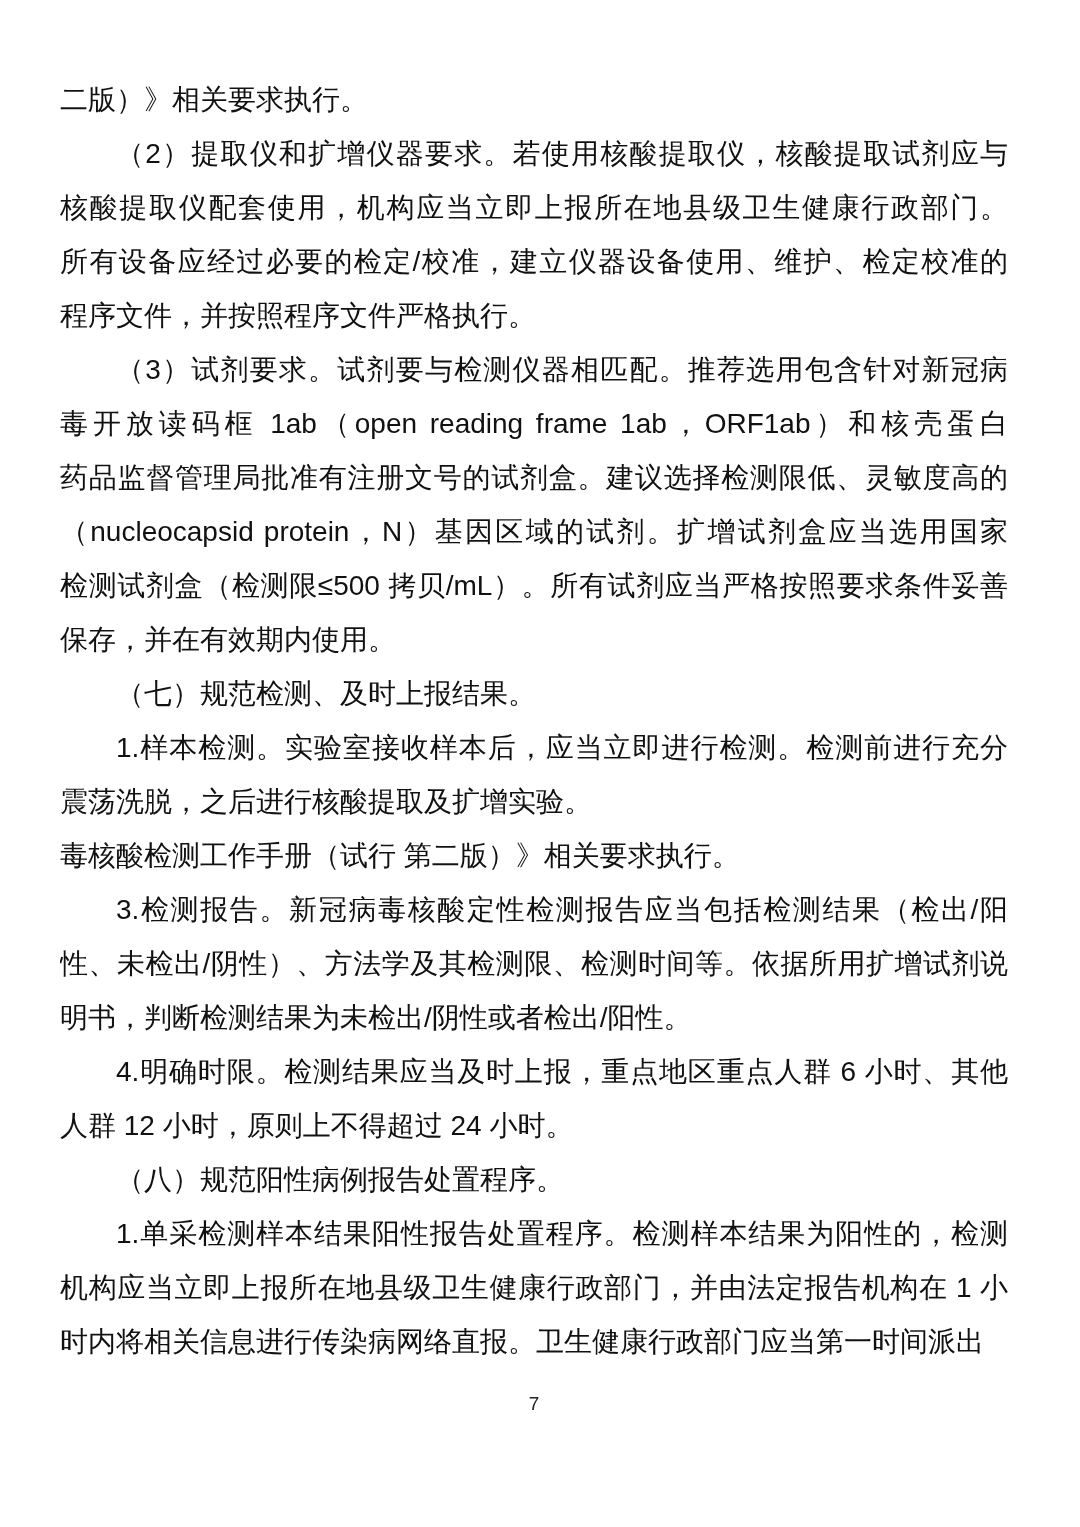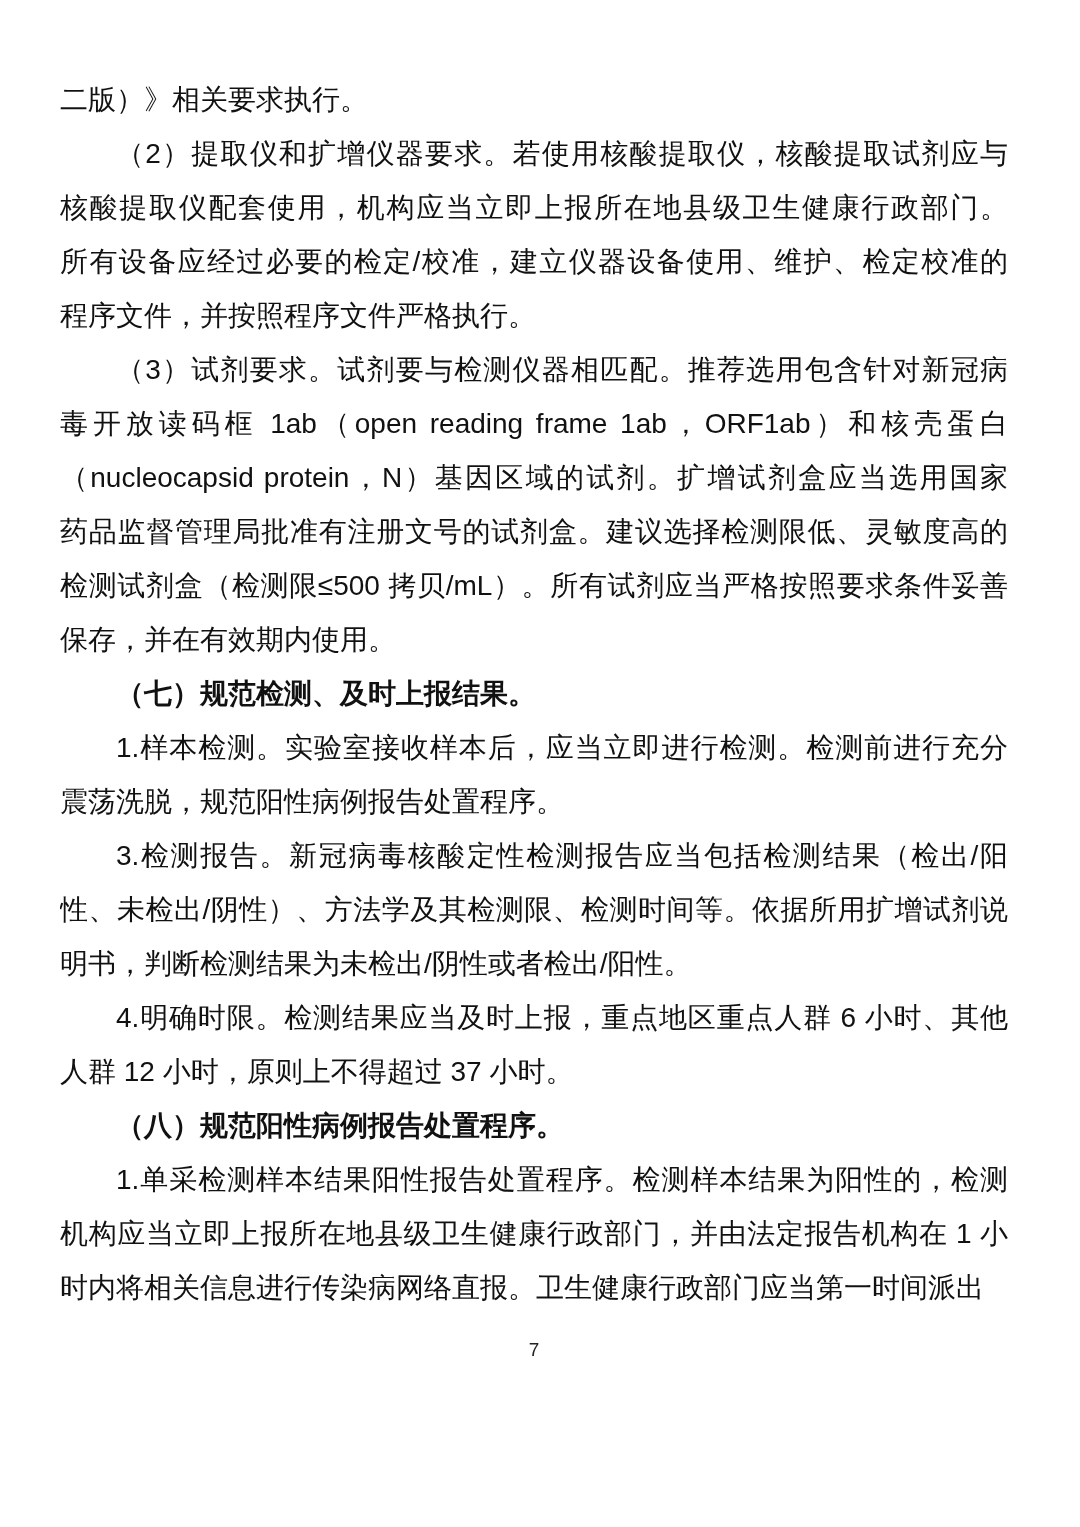--- a/index.html
+++ b/index.html
@@ -35,21 +35,21 @@
     text-align-last: justify;
     overflow: hidden;
   }
   .line.para-last {
     text-align-last: left;
   }
   .line.para-first.indented {
     text-indent: 2em;
   }
   .paragraph.heading .line {
-    font-weight: bold;
+    font-weight: normal;
   }
   .page-number {
     margin-top: 22px;
     text-align: center;
     font-size: 19px;
     line-height: 26px;
     color: #222222;
   }
 </style>
 </head>
@@ -62,42 +62,43 @@
       </div>
       <div class="paragraph">
         <div class="line para-first indented">（2）提取仪和扩增仪器要求。若使用核酸提取仪，核酸提取试剂应与</div>
         <div class="line">核酸提取仪配套使用，机构应当立即上报所在地县级卫生健康行政部门。</div>
         <div class="line">所有设备应经过必要的检定/校准，建立仪器设备使用、维护、检定校准的</div>
         <div class="line para-last">程序文件，并按照程序文件严格执行。</div>
       </div>
       <div class="paragraph">
         <div class="line para-first indented">（3）试剂要求。试剂要与检测仪器相匹配。推荐选用包含针对新冠病</div>
         <div class="line">毒开放读码框 1ab（open reading frame 1ab，ORF1ab）和核壳蛋白</div>
+        <div class="line">药品监督管理局批准有注册文号的试剂盒。建议选择检测限低、灵敏度高的</div>
         <div class="line">（nucleocapsid protein，N）基因区域的试剂。扩增试剂盒应当选用国家</div>
-        <div class="line">药品监督管理局批准有注册文号的试剂盒。建议选择检测限低、灵敏度高的</div>
         <div class="line">检测试剂盒（检测限≤500 拷贝/mL）。所有试剂应当严格按照要求条件妥善</div>
         <div class="line para-last">保存，并在有效期内使用。</div>
       </div>
       <div class="paragraph heading">
         <div class="line para-first para-last indented">（七）规范检测、及时上报结果。</div>
       </div>
       <div class="paragraph">
         <div class="line para-first indented">1.样本检测。实验室接收样本后，应当立即进行检测。检测前进行充分</div>
-        <div class="line para-last">震荡洗脱，规范阳性病例报告处置程序。</div>
+        <div class="line para-last">震荡洗脱，之后进行核酸提取及扩增实验。</div>
       </div>
       <div class="paragraph">
+        <div class="line para-last">毒核酸检测工作手册（试行 第二版）》相关要求执行。</div>
       </div>
       <div class="paragraph">
         <div class="line para-first indented">3.检测报告。新冠病毒核酸定性检测报告应当包括检测结果（检出/阳</div>
         <div class="line">性、未检出/阴性）、方法学及其检测限、检测时间等。依据所用扩增试剂说</div>
         <div class="line para-last">明书，判断检测结果为未检出/阴性或者检出/阳性。</div>
       </div>
       <div class="paragraph">
         <div class="line para-first indented">4.明确时限。检测结果应当及时上报，重点地区重点人群 6 小时、其他</div>
-        <div class="line para-last">人群 12 小时，原则上不得超过 37 小时。</div>
+        <div class="line para-last">人群 12 小时，原则上不得超过 24 小时。</div>
       </div>
       <div class="paragraph heading">
         <div class="line para-first para-last indented">（八）规范阳性病例报告处置程序。</div>
       </div>
       <div class="paragraph">
         <div class="line para-first indented">1.单采检测样本结果阳性报告处置程序。检测样本结果为阳性的，检测</div>
         <div class="line">机构应当立即上报所在地县级卫生健康行政部门，并由法定报告机构在 1 小</div>
         <div class="line para-last">时内将相关信息进行传染病网络直报。卫生健康行政部门应当第一时间派出</div>
       </div>
     </div>

